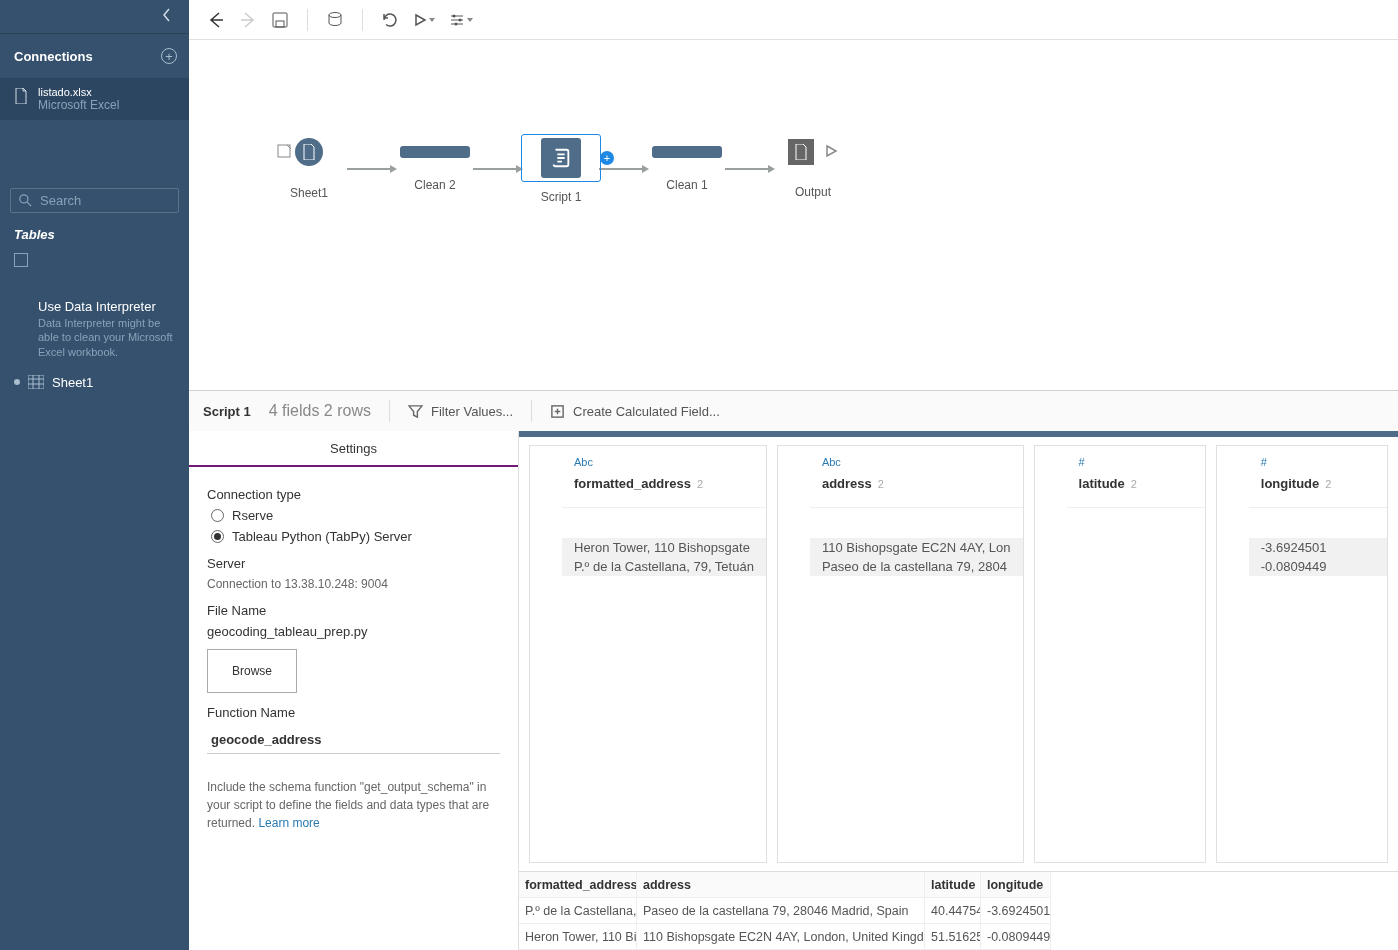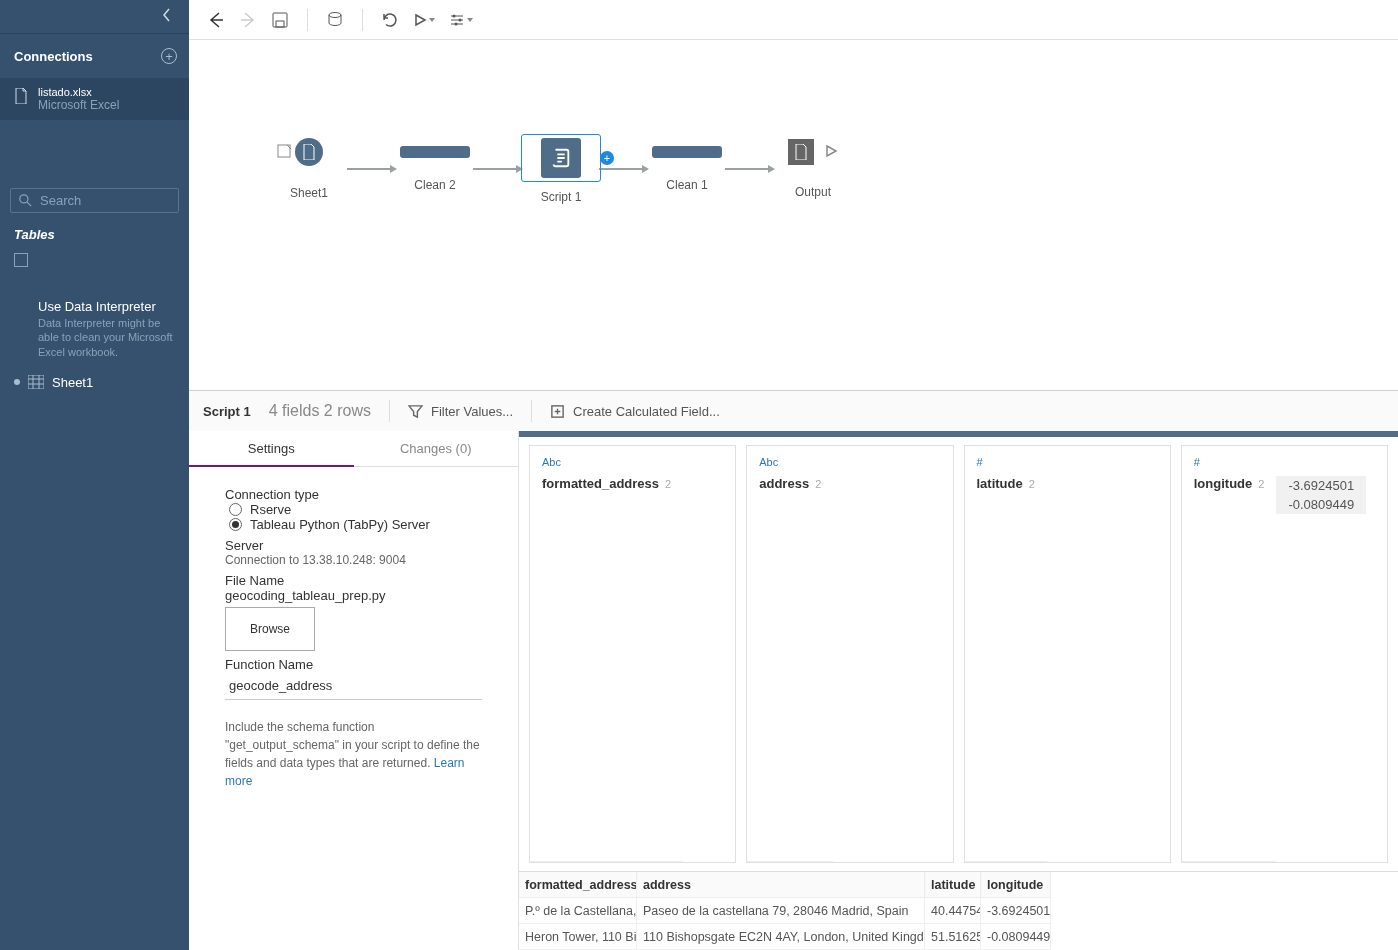--- a/index.html
+++ b/index.html
@@ -219,24 +219,24 @@
 }
 .tab {
   flex: 1;
   display: flex; align-items: center; justify-content: center;
   font-size: 13px; color: #888;
   border-bottom: 1px solid #e0e0e0;
   cursor: pointer;
 }
 .tab.active { color: #333; border-bottom: 2px solid #701a75; }
 .settings-content {
-  padding: 14px 36px;
+  padding: 14px 18px;
   font-size: 13px;
   color: #333;
-  display: flex; flex-direction: column; gap: 0;
+  display: flex; flex-direction: column; gap: 6px;
   overflow-y: auto;
 }
 .settings-content .label { font-size: 13px; color: #333; margin-top: 6px; }
 .radio-row { display: flex; align-items: center; gap: 8px; margin-left: 4px; }
 .radio-outer { width: 13px; height: 13px; border: 1.5px solid #666; border-radius: 50%; display: flex; align-items: center; justify-content: center; }
 .radio-inner { width: 7px; height: 7px; background: #333; border-radius: 50%; }
 .settings-content .value { color: #666; font-size: 12px; }
 .settings-content .value2 { color: #333; font-size: 13px; }
 .browse-btn {
   width: 90px; height: 44px;
@@ -245,20 +245,21 @@
   font-size: 12px; color: #333;
   display: flex; align-items: center; justify-content: center;
   cursor: pointer;
   margin-top: 4px;
 }
 .fn-input {
   border-bottom: 1px solid #ccc;
   padding: 6px 4px;
   color: #333;
   font-size: 13px;
+  font-weight: bold;
 }
 .schema-note {
   margin-top: 18px;
   font-size: 12px;
   color: #666;
   line-height: 1.5;
 }
 .schema-note a { color: #2a7ab0; text-decoration: none; }
 
 
@@ -273,21 +274,22 @@
   display: flex;
   padding: 8px 10px;
   gap: 10px;
   flex: 1;
 }
 .col-card {
   flex: 1;
   border: 1px solid #e0e0e0;
   background: #fff;
   display: flex;
-  flex-direction: row;
+  flex-direction: column;
+  padding-left: 32px;
 }
 .col-header {
   padding: 10px 12px 16px;
   border-bottom: 1px solid #eee;
 }
 .col-type { font-size: 11px; color: #2a7ab0; }
 .col-type.num { color: #2a7ab0; }
 .col-name-row { display: flex; align-items: center; gap: 6px; margin-top: 8px; }
 .col-name { font-size: 13px; font-weight: 600; color: #333; }
 .col-count { font-size: 11px; color: #aaa; }
@@ -524,21 +526,20 @@
           </svg>
         <span>Create Calculated Field...</span>
       </div>
     </div>
 
     <div class="panel-body">
 
       <div class="settings-pane">
         <div class="tabs">
           <div class="tab active">Settings</div>
-          <div class="tab">Changes (0)</div>
         </div>
         <div class="settings-content">
           <div class="label">Connection type</div>
           <div class="radio-row">
             <div class="radio-outer"></div>
             <span>Rserve</span>
           </div>
           <div class="radio-row">
             <div class="radio-outer">
                 <div class="radio-inner"></div>
@@ -562,28 +563,36 @@
         <div class="accent-bar"></div>
         <div class="columns" id="columns-container">
             <div class="col-card">
               <div class="col-header">
                 <div class="col-type">Abc</div>
                 <div class="col-name-row">
                   <span class="col-name">formatted_address</span>
                   <span class="col-count">2</span>
                 </div>
               </div>
+              <div class="col-body">
+                <div class="col-cell">Heron Tower, 110 Bishopsgate</div>
+                <div class="col-cell">P.º de la Castellana, 79, Tetuán</div>
+              </div>
             </div>
             <div class="col-card">
               <div class="col-header">
                 <div class="col-type">Abc</div>
                 <div class="col-name-row">
                   <span class="col-name">address</span>
                   <span class="col-count">2</span>
                 </div>
+              </div>
+              <div class="col-body">
+                <div class="col-cell">110 Bishopsgate EC2N 4AY, Lon</div>
+                <div class="col-cell">Paseo de la castellana 79, 2804</div>
               </div>
             </div>
             <div class="col-card">
               <div class="col-header">
                 <div class="col-type num">#</div>
                 <div class="col-name-row">
                   <span class="col-name">latitude</span>
                   <span class="col-count">2</span>
                 </div>
               </div>

